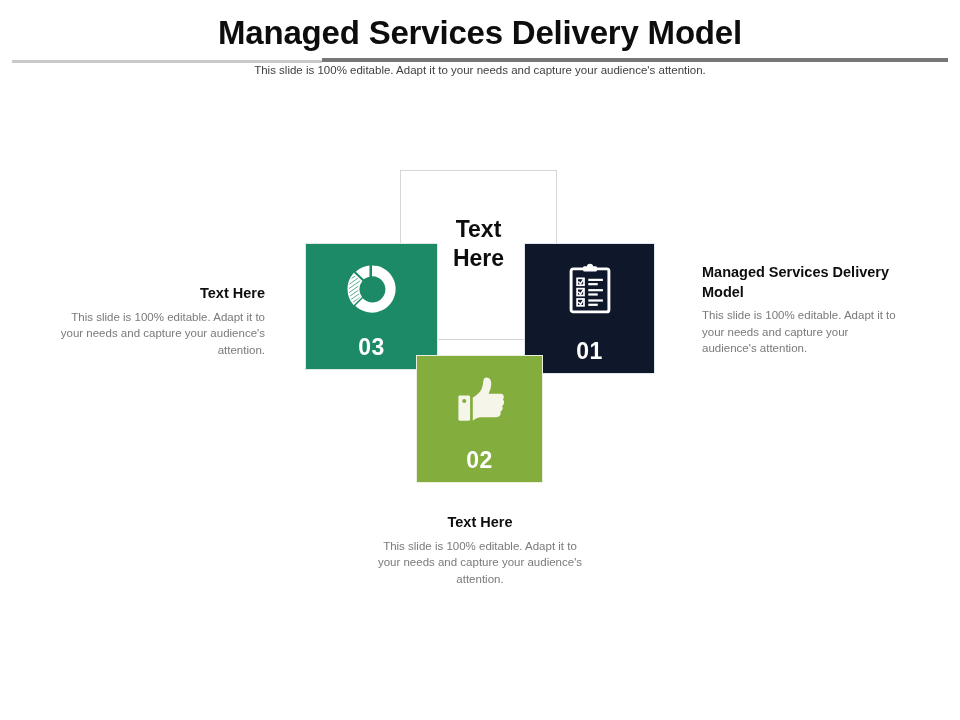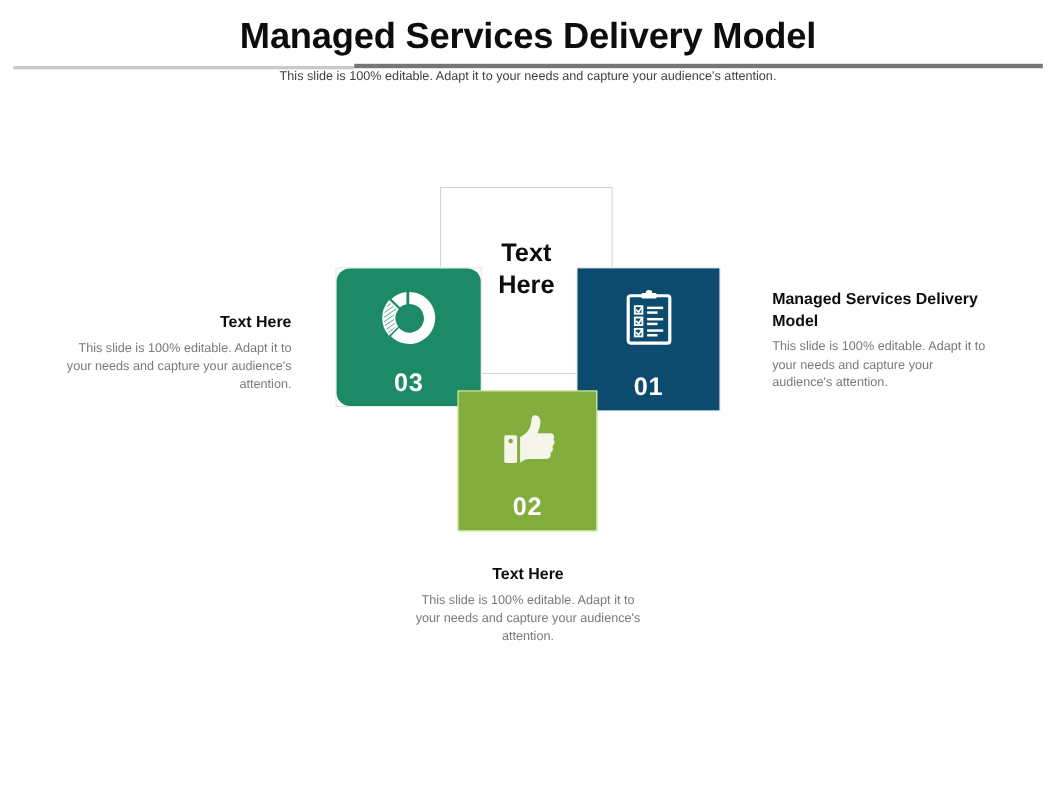--- a/index.html
+++ b/index.html
@@ -117,30 +117,30 @@
     transform: translateX(-50%);
   }
 
   
   #tile-03-frame {
     left: 305px; top: 243px; width: 133px; height: 127px;
     background: #ffffff;
     border: 1px solid #dfe9e6;
     padding: 3px;
   }
-  #tile-03 { background: #1d8a67; border-radius: 12px; }
+  #tile-03 { background: #1d8a67; }
 
   
   #tile-01-frame {
     left: 524px; top: 243px; width: 131px; height: 131px;
     background: #ffffff;
     border: 1px solid #dfe6ee;
     padding: 3px;
   }
-  #tile-01 { background: #0c4a6e; padding-left: 44px; }
+  #tile-01 { background: #0f172a; padding-left: 44px; }
 
   
   #tile-02-frame {
     left: 416px; top: 355px; width: 127px; height: 128px;
     background: #84cc16;
     border: 1px solid #eceee0;
     padding: 4px;
   }
   #tile-02 { background: #83ad3c; }
 

